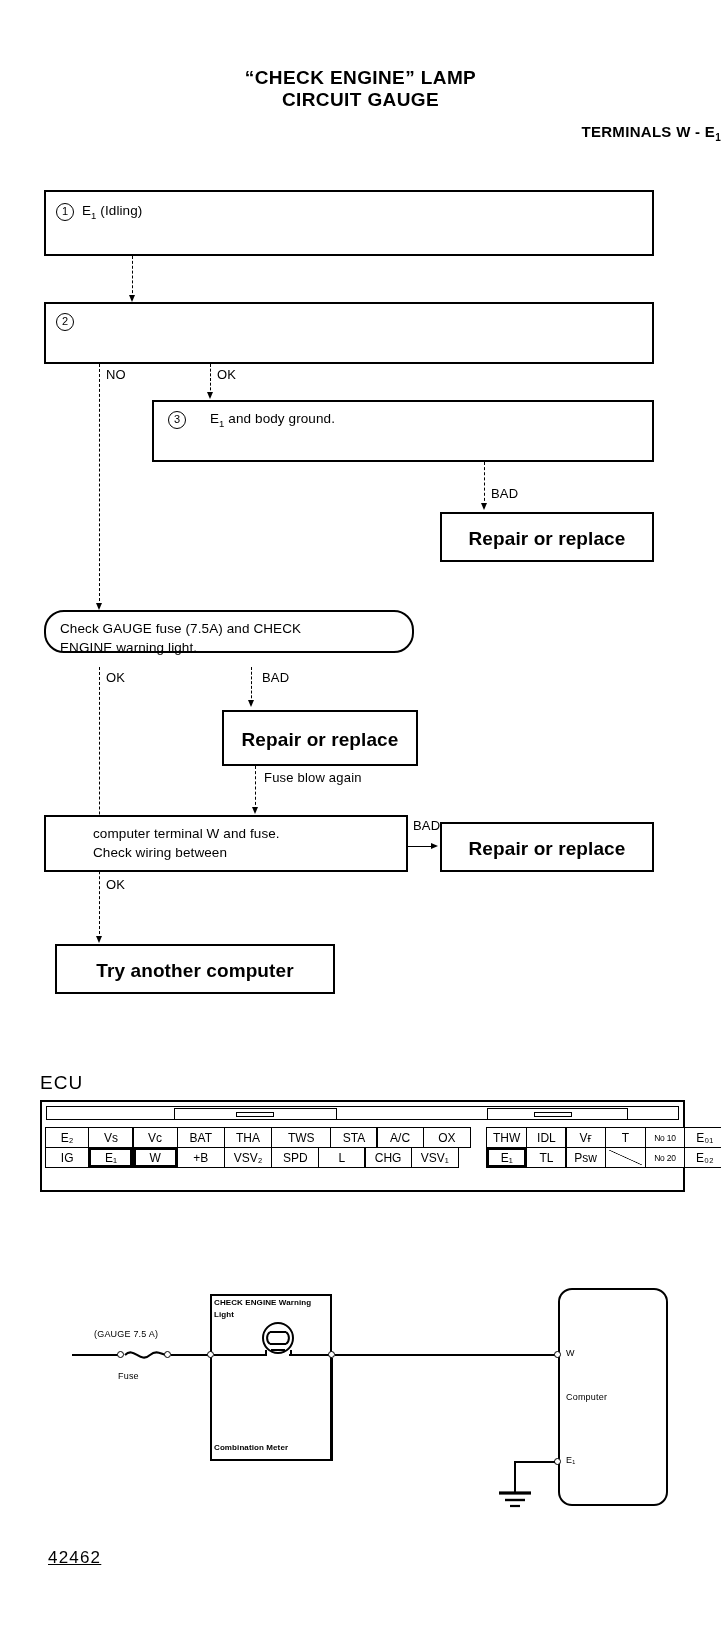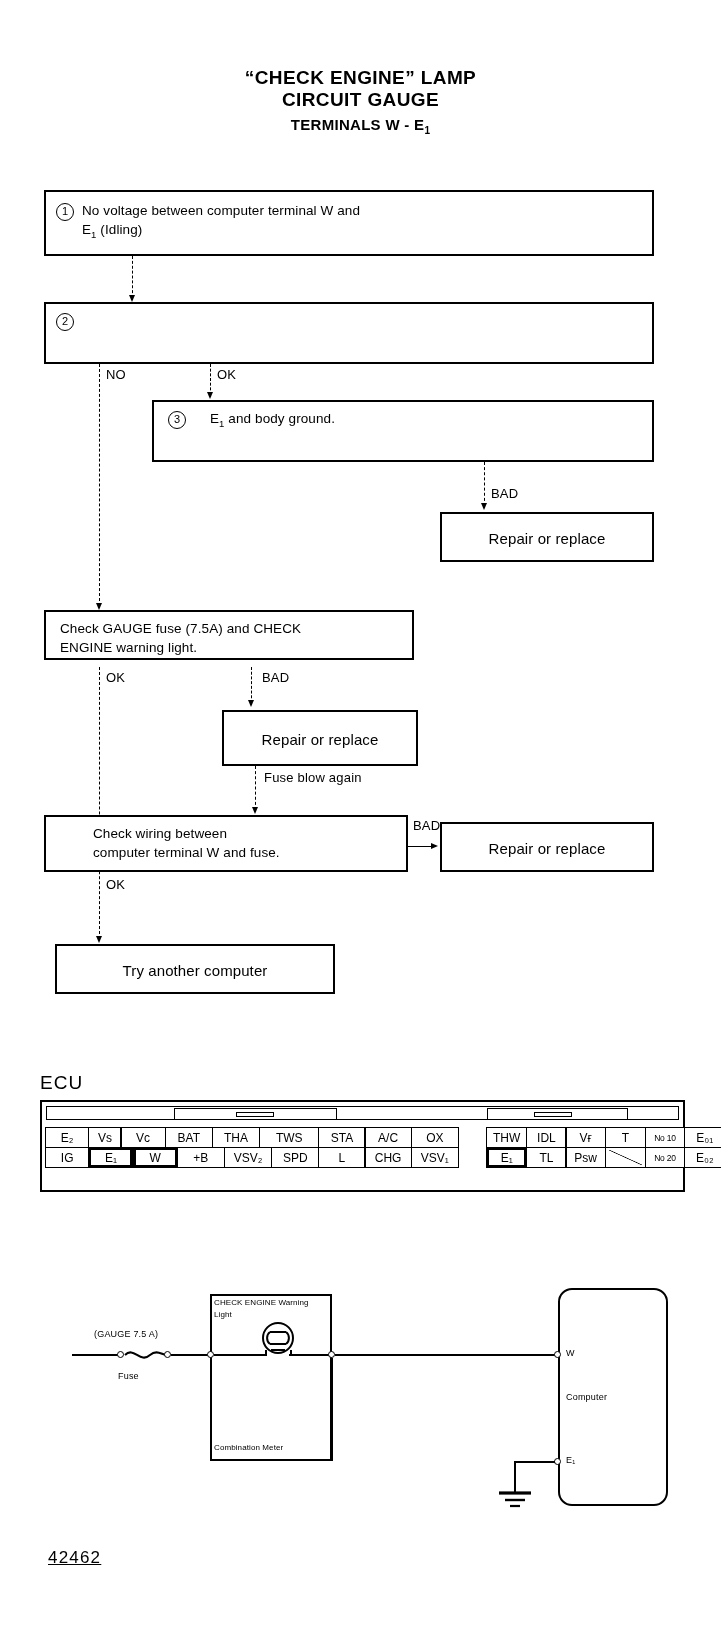--- a/index.html
+++ b/index.html
@@ -28,21 +28,22 @@
     font-size: 19px;
     font-weight: bold;
     letter-spacing: 0.4px;
     line-height: 22px;
     margin-top: 7px;
   }
   .title-sub {
     font-size: 15px;
     font-weight: bold;
     letter-spacing: 0.3px;
-    margin-top: 5px;
+    margin-top: 12px;
+    text-align: right;
   }
   .title-sub .sub { font-size: 10px; vertical-align: sub; }
 
   
   .fc { position: absolute; left: 0; top: 0; width: 721px; height: 1060px; }
 
   .box {
     position: absolute;
     box-sizing: border-box;
     border: 2px solid #000;
@@ -61,21 +62,22 @@
     line-height: 15px;
     text-align: center;
     font-family: "Liberation Sans", sans-serif;
   }
   .sub { font-size: 9.5px; vertical-align: sub; }
 
   .centered-text {
     position: absolute;
     left: 0; right: 0;
     text-align: center;
-    font-size: 15px;
+    font-size: 19px;
+    font-weight: bold;
   }
   .vline-dash  { position: absolute; width: 0; border-left: 1.4px dashed #000; }
   .hline-solid { position: absolute; height: 0; border-top: 1.6px solid #000; }
 
   .arrow-down {
     position: absolute;
     width: 0; height: 0;
     border-left: 3.5px solid transparent;
     border-right: 3.5px solid transparent;
     border-top: 7px solid #000;
@@ -169,21 +171,21 @@
     border: 2px solid #000;
     background: transparent;
   }
   .computer-box {
     position: absolute;
     box-sizing: border-box;
     border: 2.5px solid #000;
     border-radius: 14px;
     background: #fff;
   }
-  .sch-text { position: absolute; font-size: 8px; letter-spacing: 0.1px; white-space: nowrap; }
+  .sch-text { position: absolute; font-size: 8px; letter-spacing: 0.1px; white-space: nowrap; font-weight: bold; }
   .sch-text-md { position: absolute; font-size: 9px; letter-spacing: 0.2px; white-space: nowrap; }
 
   .fig-num {
     position: absolute;
     font-size: 17px;
     letter-spacing: 1.2px;
   }
 </style>
 </head>
 <body>
@@ -196,21 +198,20 @@
   <div class="title-sub">
     <span>TERMINALS W - E</span><span class="sub">1</span>
   </div>
 </div>
 
 <div class="fc">
 
   <div class="box" style="left:44px; top:190px; width:610px; height:66px;">
     <div class="num-circle" style="left:10px; top:11px;">1</div>
     <div class="inner" style="left:36px; top:9px; right:8px;">
-      <div>No voltage between computer terminal W and</div>
       <div>
         <span>E</span><span class="sub">1</span><span> (Idling)</span>
       </div>
     </div>
   </div>
 
   <div class="vline-dash" style="left:132px; top:256px; height:42px;"></div>
   <div class="arrow-down" style="left:128.5px; top:295px;"></div>
 
   <div class="box" style="left:44px; top:302px; width:610px; height:62px;">
@@ -237,21 +238,21 @@
   </div>
 
   <div class="vline-dash" style="left:484px; top:462px; height:44px;"></div>
   <div class="arrow-down" style="left:480.5px; top:503px;"></div>
   <div class="edge-label" style="left:491px; top:486px;">BAD</div>
 
   <div class="box" style="left:440px; top:512px; width:214px; height:50px;">
     <div class="centered-text" style="top:15px;">Repair or replace</div>
   </div>
 
-  <div class="box" style="left:44px; top:610px; width:370px; height:50px;">
+  <div class="box" style="left:44px; top:610px; width:370px; height:43px;border-radius:20px;">
     <div class="inner" style="left:14px; top:7px; right:6px;">
       <div>Check GAUGE fuse (7.5A) and CHECK</div>
       <div>ENGINE warning light.</div>
     </div>
   </div>
 
   <div class="vline-dash" style="left:99px; top:667px; height:272px;"></div>
   <div class="arrow-down" style="left:95.5px; top:936px;"></div>
   <div class="edge-label" style="left:106px; top:670px;">OK</div>
 
@@ -262,22 +263,22 @@
   <div class="box" style="left:222px; top:710px; width:196px; height:56px;">
     <div class="centered-text" style="top:18px;">Repair or replace</div>
   </div>
 
   <div class="vline-dash" style="left:255px; top:766px; height:44px;"></div>
   <div class="arrow-down" style="left:251.5px; top:807px;"></div>
   <div class="edge-label" style="left:264px; top:770px;">Fuse blow again</div>
 
   <div class="box" style="left:44px; top:815px; width:364px; height:57px;">
     <div class="inner" style="left:47px; top:7px; right:6px;">
+      <div>computer terminal W and fuse.</div>
       <div>Check wiring between</div>
-      <div>computer terminal W and fuse.</div>
     </div>
   </div>
 
   <div class="hline-solid" style="left:408px; top:846px; width:25px;"></div>
   <div class="arrow-right" style="left:431px; top:842.5px;"></div>
   <div class="edge-label" style="left:413px; top:818px;">BAD</div>
 
   <div class="box" style="left:440px; top:822px; width:214px; height:50px;">
     <div class="centered-text" style="top:15px;">Repair or replace</div>
   </div>
@@ -296,21 +297,21 @@
 
   <div class="ecu-topbar" style="left:46px; top:1106px; width:633px; height:14px;"></div>
   <div class="ecu-latch" style="left:174px; top:1108px; width:163px; height:12px;"></div>
   <div class="ecu-latch-nub" style="left:236px; top:1112px; width:38px; height:5px;"></div>
   <div class="ecu-latch" style="left:487px; top:1108px; width:141px; height:12px;"></div>
   <div class="ecu-latch-nub" style="left:534px; top:1112px; width:38px; height:5px;"></div>
 
   <div class="pin-group" style="left:46px; top:1128px;">
       <div class="pin-row">
         <div class="pin" style="width: 44px;">E₂</div>
-        <div class="pin" style="width: 33px;">Vs</div>
+        <div class="pin" style="width: 45px;">Vs</div>
         <div class="pin" style="width: 45px;">Vc</div>
         <div class="pin" style="width: 48px;">BAT</div>
         <div class="pin" style="width: 48px;">THA</div>
         <div class="pin" style="width: 60px;">TWS</div>
         <div class="pin" style="width: 47px;">STA</div>
         <div class="pin" style="width: 47px;">A/C</div>
         <div class="pin" style="width: 48px;">OX</div>
       </div>
       <div class="pin-row">
         <div class="pin" style="width: 44px;">IG</div>

